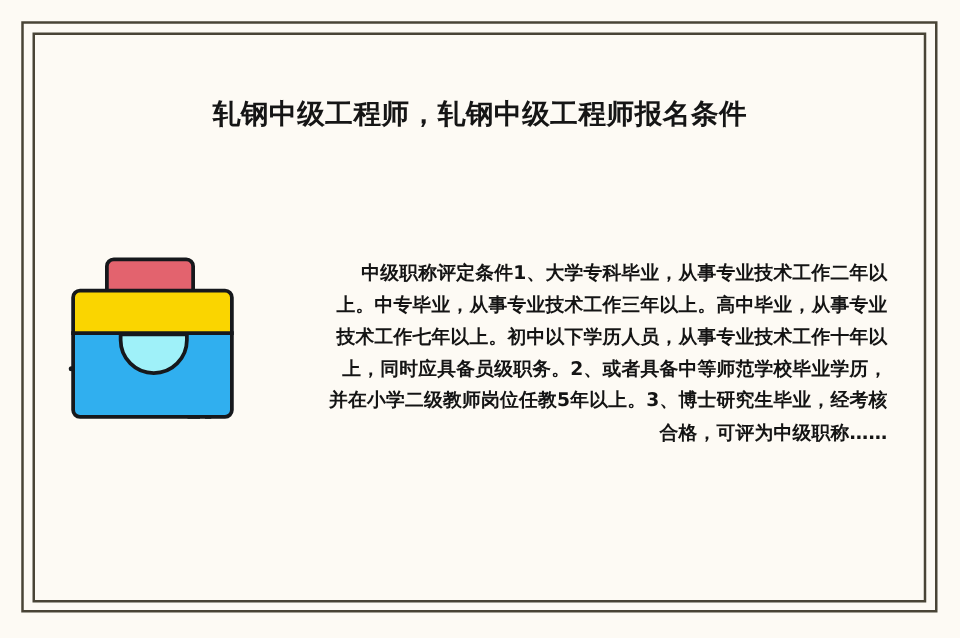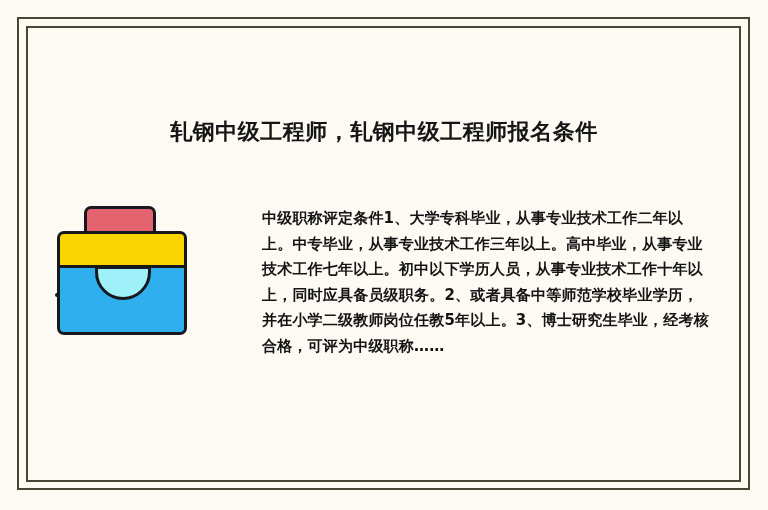--- a/index.html
+++ b/index.html
@@ -49,21 +49,20 @@
     position: absolute;
     left: 0;
     top: 76px;
     width: 768px;
     text-align: center;
     font-size: 22px;
     font-weight: bold;
     color: #151515;
     letter-spacing: 0.5px;
     line-height: 32px;
-    margin-top: 40px;
   }
 
   
   .illustration {
     position: absolute;
     left: 54px;
     top: 203px;
     width: 140px;
     height: 140px;
   }
@@ -131,21 +130,21 @@
     height: 3px;
   }
   .tb-dash-a { left: 96px; top: 129px; width: 10px; }
   .tb-dash-b { left: 110px; top: 129px; width: 5px; }
 
   .body-text {
     position: absolute;
     left: 262px;
     top: 206px;
     width: 448px;
-    text-align: left;
+    text-align: right;
     font-size: 15px;
     font-weight: bold;
     color: #141414;
     line-height: 25.5px;
     letter-spacing: 0.2px;
   }
 </style>
 </head>
 <body>
 

